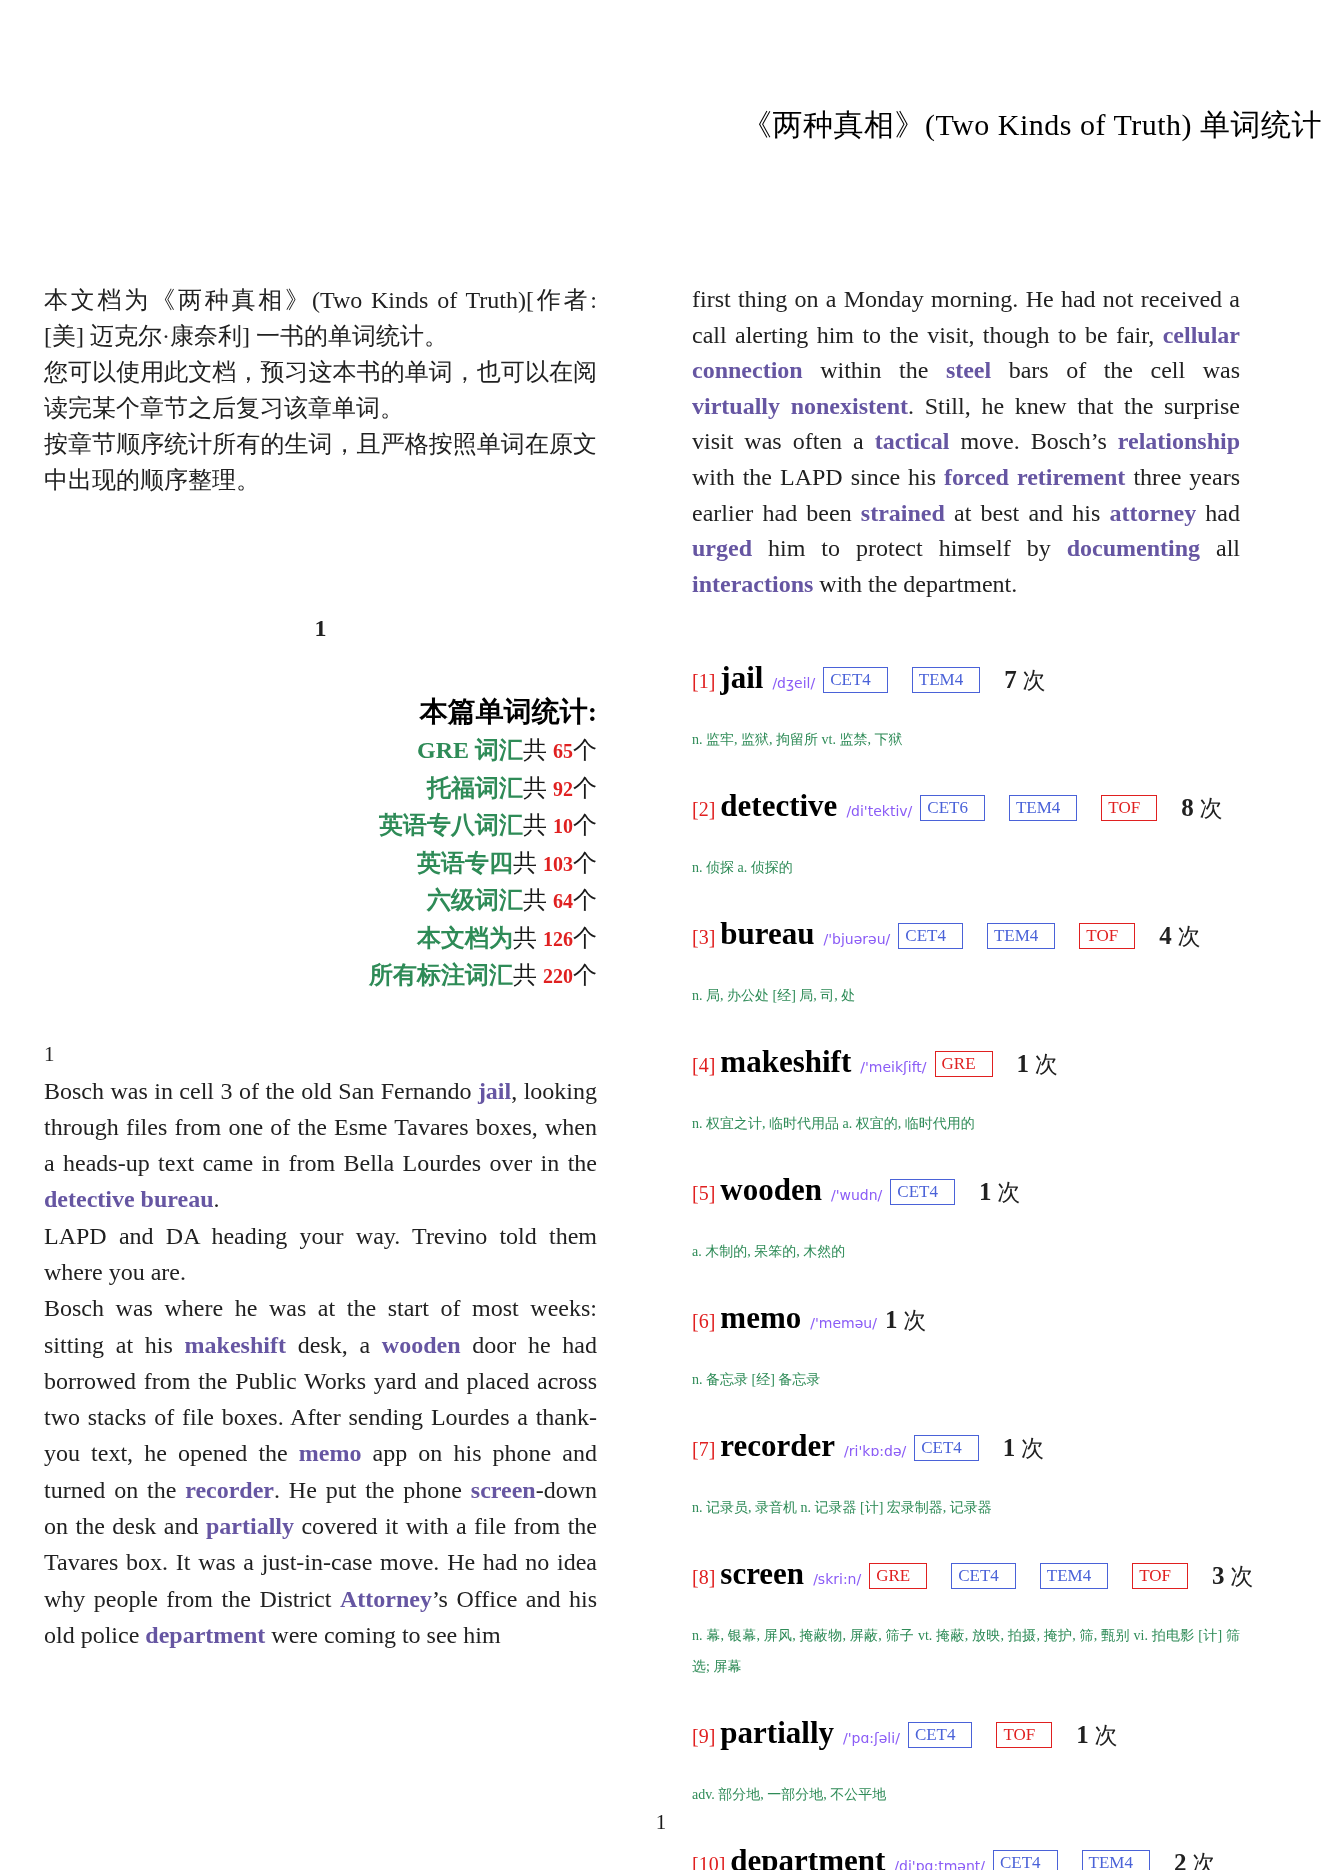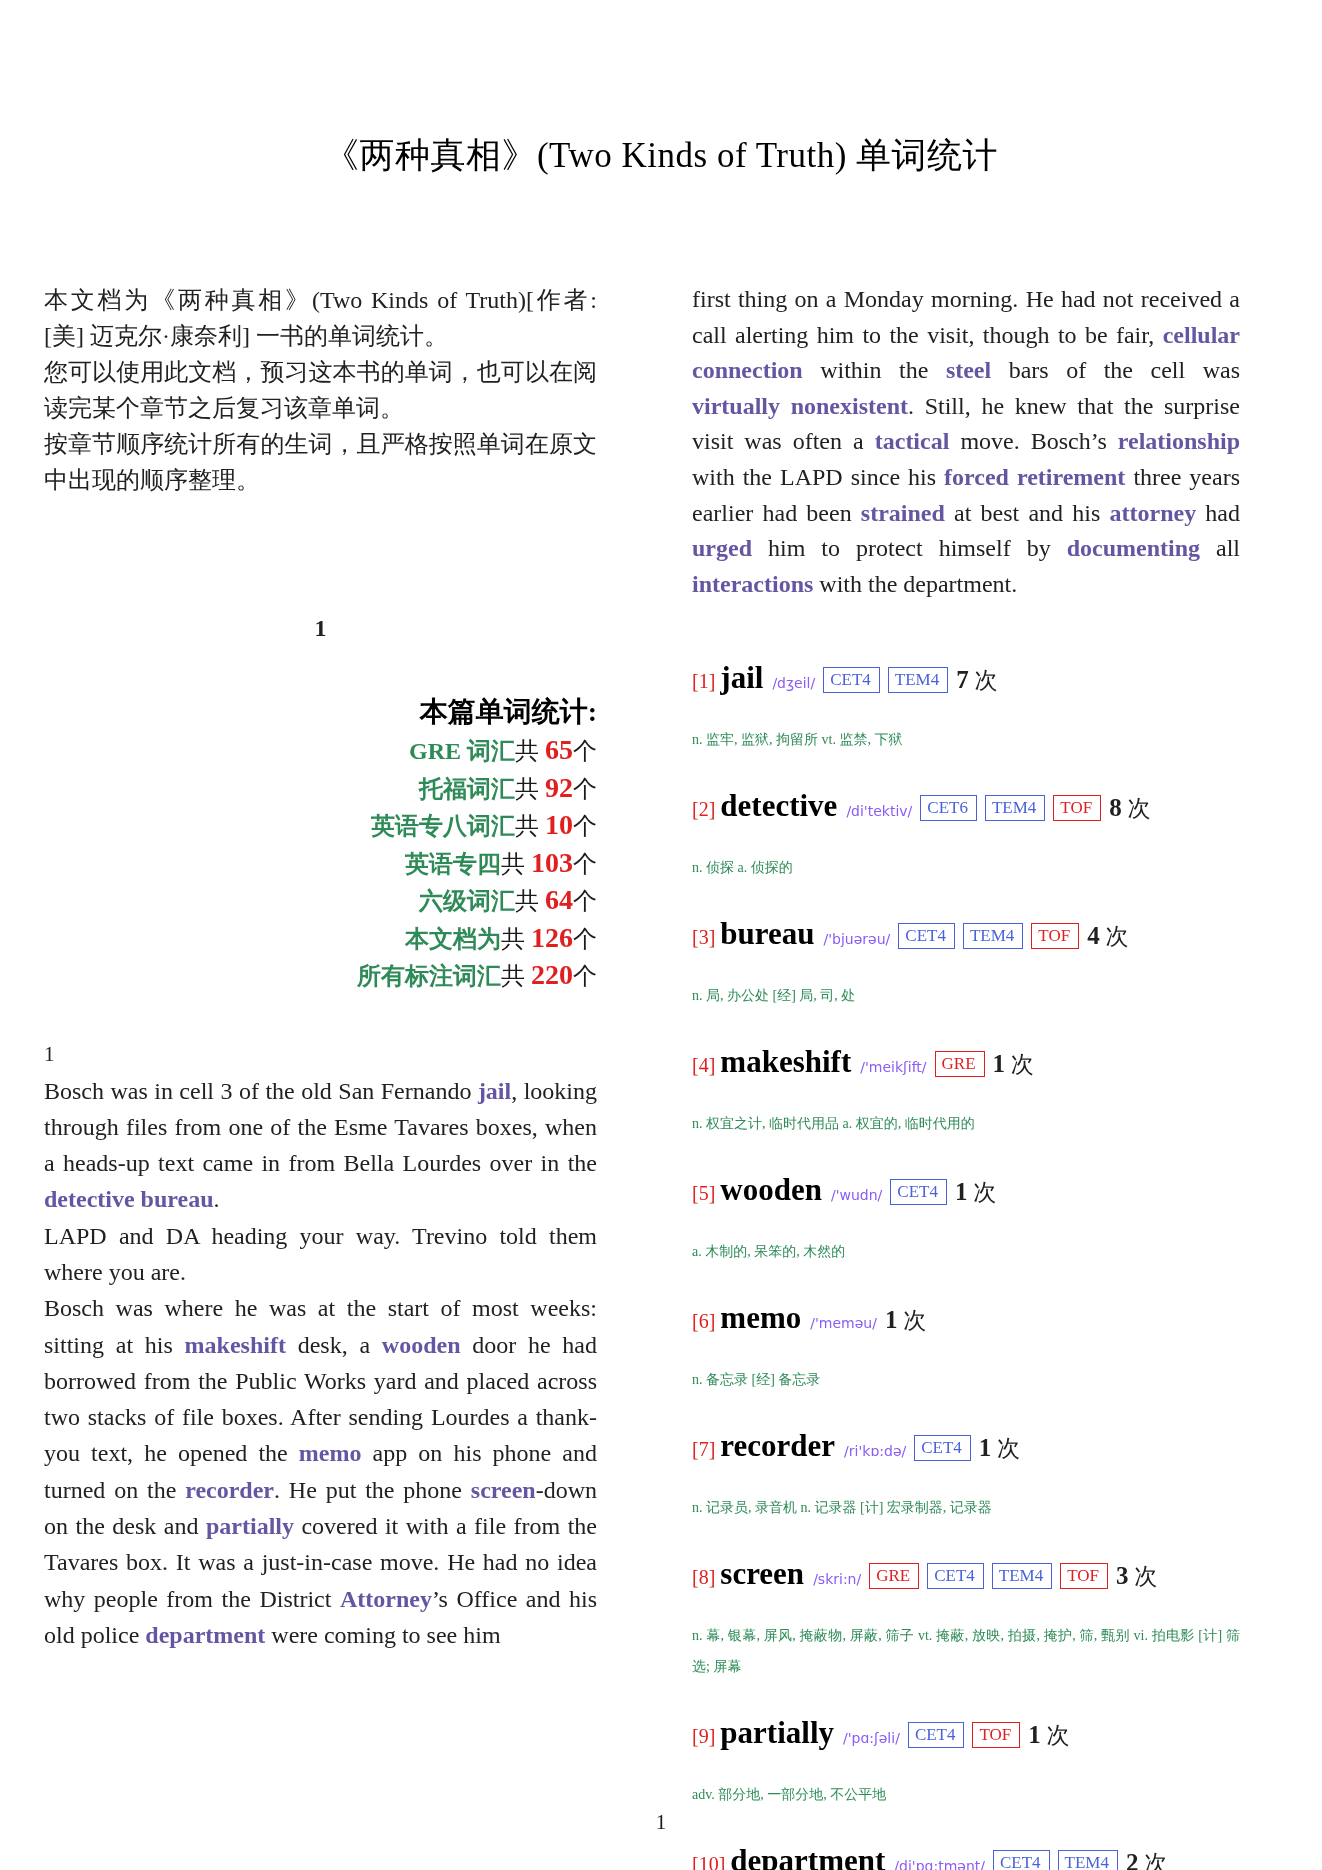--- a/index.html
+++ b/index.html
@@ -6,53 +6,53 @@
   .page{
     position:relative;
     width:1322px;height:1870px;
     margin:0 auto;
     background:#ffffff;
     font-family:"Liberation Serif","DejaVu Serif",serif;
     color:#212121;
     overflow:hidden;
   }
   .doc-title{
-    position:absolute;top:132px;left:0;width:100%;
-    text-align:center;font-size:35px;color:#000;
+    position:absolute;top:105px;left:0;width:100%;
+    text-align:right;font-size:30px;color:#000;
     letter-spacing:0.5px;
   }
   .col{position:absolute;top:282px;}
   .col-left{left:44px;width:553px;}
   .col-right{left:692px;width:548px;}
 
   .intro p{margin:0;font-size:24px;line-height:36px;text-align:justify;}
   .chapter-number{margin-top:117px;text-align:center;font-weight:bold;font-size:24px;}
 
   .stats{margin-top:50px;text-align:right;}
   .stats-heading{font-size:28px;font-weight:bold;color:#000;line-height:40px;}
   .stat-row{font-size:24px;line-height:36.5px;white-space:nowrap;}
   .stat-label{color:#2e8b57;font-weight:bold;}
   .stat-mid,.stat-suffix{color:#1a1a1a;}
-  .stat-count{color:#e02020;font-weight:bold;font-size:28px;}
+  .stat-count{color:#e02020;font-weight:bold;font-size:20px;}
 
   .section-number{margin-top:44px;font-size:21px;line-height:30px;}
   .body-text{margin-top:4px;font-size:24px;line-height:36.3px;text-align:justify;}
   .hl{color:#6656a2;font-weight:bold;}
 
   .para{font-size:24px;line-height:35.6px;text-align:justify;}
 
   .entries{margin-top:55px;}
   .entry{margin-bottom:30px;}
   .entry-head{white-space:nowrap;line-height:42px;}
   .entry-index{color:#e02020;font-size:20px;margin-right:5px;}
   .entry-word{font-size:31px;font-weight:bold;color:#000;margin-right:9px;}
   .entry-phon{font-family:"DejaVu Sans",sans-serif;font-size:14px;color:#8b5cf6;margin-right:8px;}
   .tag{
     display:inline-block;font-size:17px;line-height:17px;
-    padding:3px 8px 4px 6px;margin-right:8px;
+    padding:3px 16px 4px 6px;margin-right:24px;
     vertical-align:3px;border:1.5px solid;
   }
   .tag-blue{color:#4a62d8;border-color:#4a62d8;}
   .tag-red{color:#e02020;border-color:#e02020;}
   .entry-count{font-weight:bold;font-size:25px;}
   .entry-count-suffix{font-size:23px;font-weight:normal;}
   .entry-def{color:#2e8b57;font-size:14px;line-height:31px;margin-top:20px;text-align:justify;}
 
   .page-number{
     position:absolute;top:1810px;left:0;width:100%;

